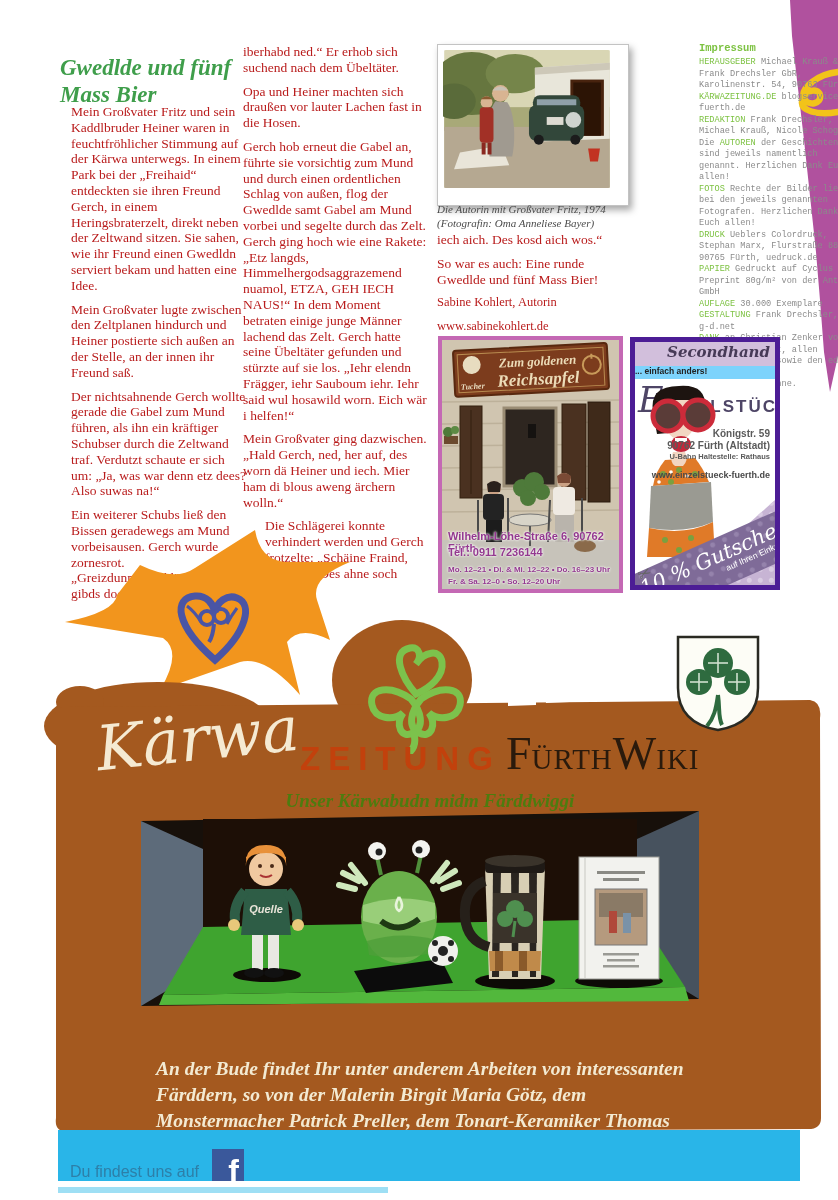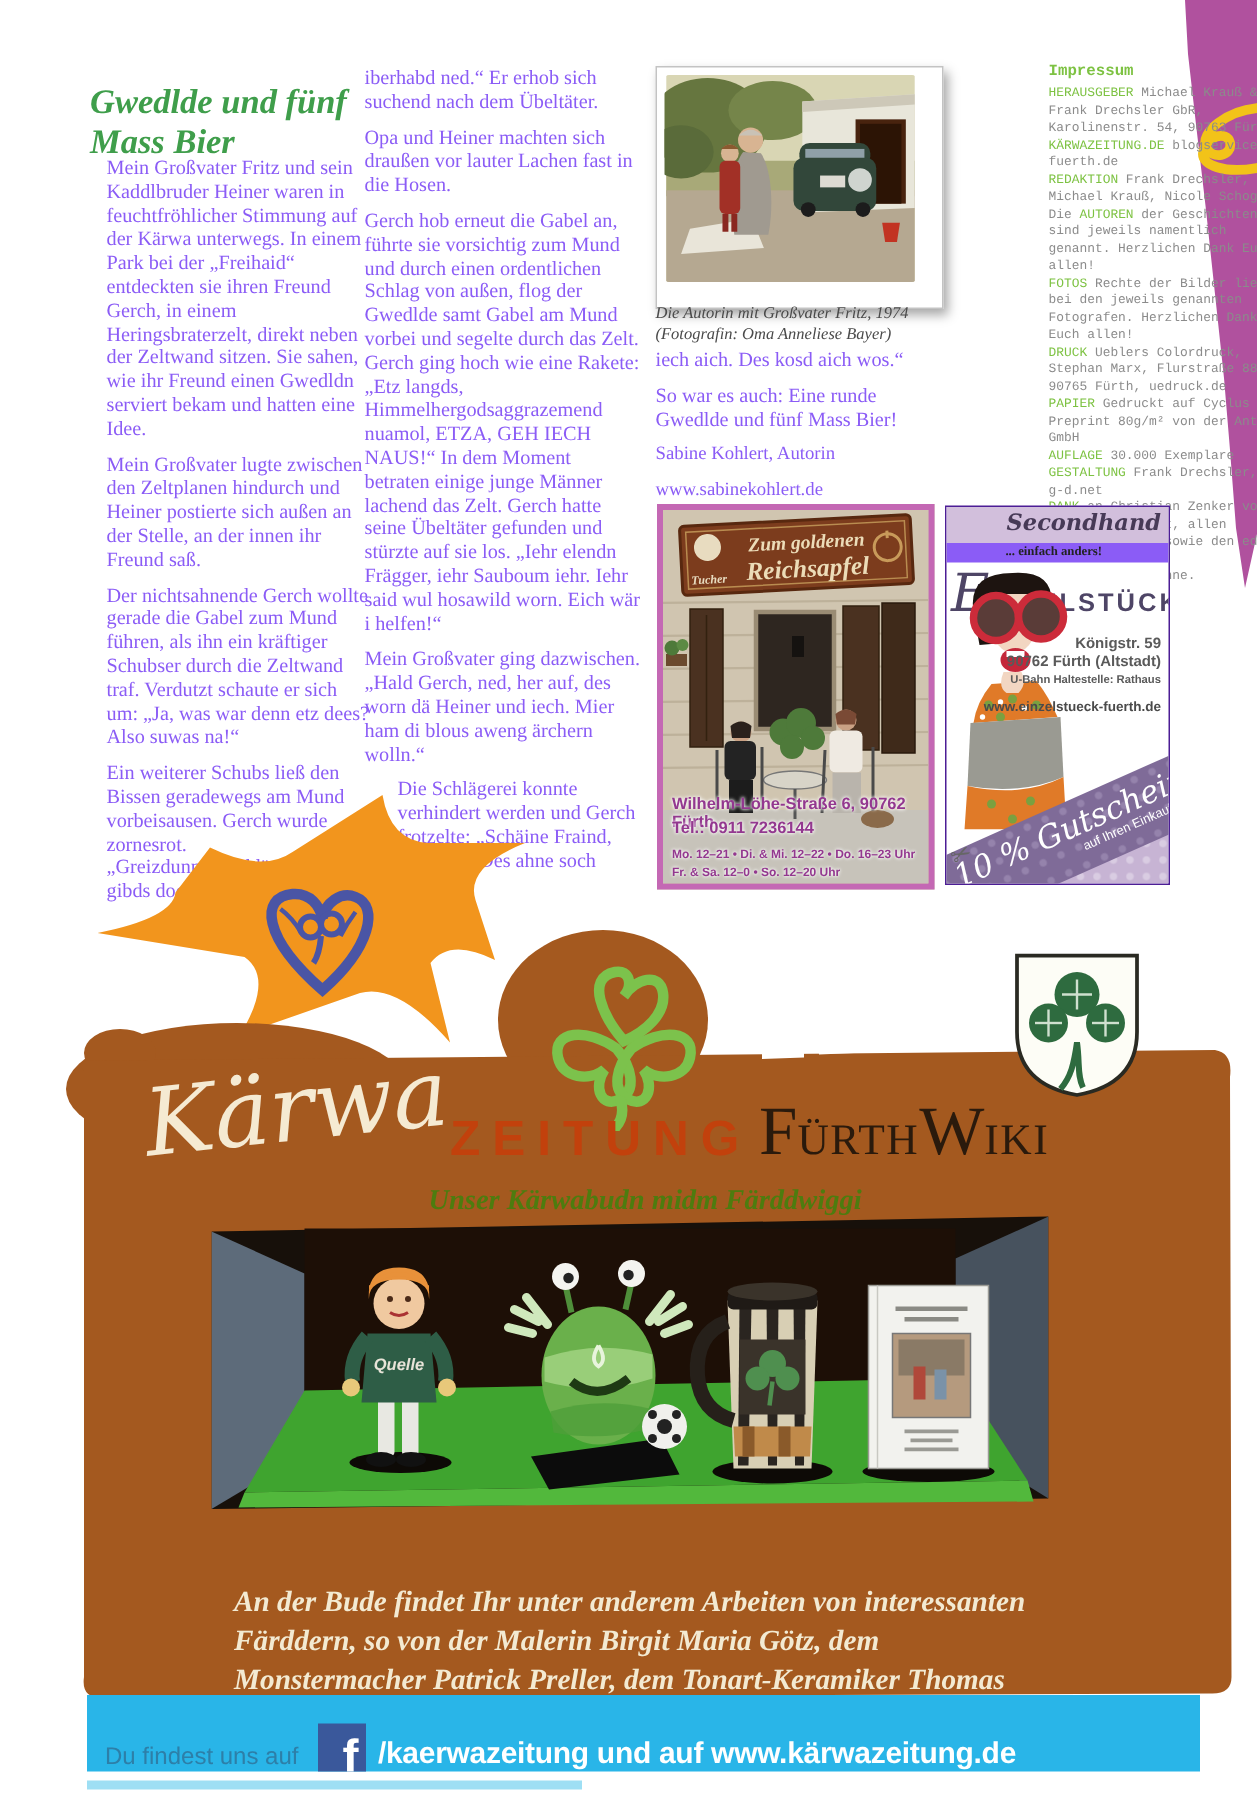--- a/index.html
+++ b/index.html
@@ -1,21 +1,21 @@
 <!DOCTYPE html>
 <html><head>
 <meta charset="utf-8">
 <style>
   html,body{margin:0;padding:0;background:#e9e9e9;}
   #page{position:relative;width:838px;height:1200px;background:#ffffff;overflow:hidden;
         font-family:"Liberation Serif",serif;}
   
   .article-title{position:absolute;left:60px;top:40px;width:195px;
     font-style:italic;font-weight:bold;font-size:23px;line-height:1.15;color:#3f9e4b;}
-  .col{position:absolute;font-size:13.5px;line-height:15.8px;color:#8b5cf6;}
+  .col{position:absolute;font-size:13.5px;line-height:15.8px;color:#b91c1c;}
   .col p{margin:0 0 8px 0;}
   #col1{left:71px;top:104px;width:178px;}
   #col2{left:243px;top:44px;width:184px;}
   #col3{left:437px;top:232px;width:186px;}
   #col3 .author{font-size:12.5px;margin-top:2px;}
   #col3 .website{font-size:12.5px;margin:0;}
   .indent{margin-left:22px !important;}
   
   .photo-frame{position:absolute;left:437px;top:44px;width:180px;height:150px;background:#fff;
     border:1px solid #c3c3c3;padding:5px;box-shadow:3px 4px 7px rgba(0,0,0,.35);}
@@ -30,27 +30,27 @@
   .imp-label{color:#7dc242;}
   
   .abs{position:absolute;}
   
   #ad-reichsapfel{position:absolute;left:438px;top:336px;width:185px;height:257px;
     background:#d0c5b0;border:4px solid #c468b4;box-sizing:border-box;overflow:hidden;}
   .ra-text{position:absolute;left:6px;width:168px;color:#93388f;font-weight:bold;
     font-family:"Liberation Sans",sans-serif;text-shadow:0 0 3px #ffffff,0 0 2px #ffffff;}
   
   #ad-einzelstueck{position:absolute;left:630px;top:337px;width:150px;height:253px;
-    background:#fff;border:1px solid #4c1d95;box-sizing:border-box;overflow:hidden;}
+    background:#fff;border:5px solid #4c1d95;box-sizing:border-box;overflow:hidden;}
   .ez-strip1{position:absolute;left:0;top:0;width:100%;height:24px;background:#d2bfdc;}
   .ez-script{position:absolute;right:5px;top:1px;font-family:"DejaVu Serif",serif;
     font-style:italic;font-weight:bold;font-size:15px;color:#473a57;}
-  .ez-strip2{position:absolute;left:0;top:24px;width:100%;height:13px;background:#8b5cf6;
-    font-family:Liberation Serif, serif;font-weight:bold;font-size:8.5px;color:#222;
-    text-align:center;padding-right:5px;box-sizing:border-box;}
+  .ez-strip2{position:absolute;left:0;top:24px;width:100%;height:13px;background:#7dd3fc;
+    font-family:Liberation Sans, sans-serif;font-weight:bold;font-size:8.5px;color:#222;
+    text-align:left;padding-right:5px;box-sizing:border-box;}
   .ez-name{position:absolute;left:3px;top:38px;color:#4e4566;white-space:nowrap;}
   .ez-name .big-e{font-family:"DejaVu Serif",serif;font-style:italic;font-size:35px;}
   .ez-name .rest{font-family:"Liberation Sans",sans-serif;font-size:17px;font-weight:bold;
     letter-spacing:2px;}
   .ez-addr{position:absolute;right:5px;top:86px;text-align:right;
     font-family:"Liberation Sans",sans-serif;font-weight:bold;color:#5a5a5a;}
   .ez-addr .l1,.ez-addr .l2{font-size:10px;line-height:12px;}
   .ez-addr .l3{font-size:7.5px;line-height:10px;}
   .ez-web{position:absolute;right:5px;top:128px;font-family:"Liberation Sans",sans-serif;
     font-weight:bold;font-size:9px;color:#4a4a4a;}
@@ -428,17 +428,16 @@
     </g>
   </svg>
 
   <div class="bude-text">An der Bude findet Ihr unter anderem Arbeiten von interessanten Färddern, so von der Malerin Birgit Maria Götz, dem Monstermacher Patrick Preller, dem Tonart-Keramiker Thomas Kummer, dem Verleger Georg Schönleben und vielen weiteren.</div>
 
   <div class="footer-bar">
     <span class="footer-prefix">Du findest uns auf</span>
     <div class="fb-box">
       <span>f</span>
     </div>
-    <span class="footer-links">/kaerwazeitung und auf www.kärwazeitung.de</span>
   </div>
   <div class="footer-strip"></div>
 
 </div>
 
 </body></html>

